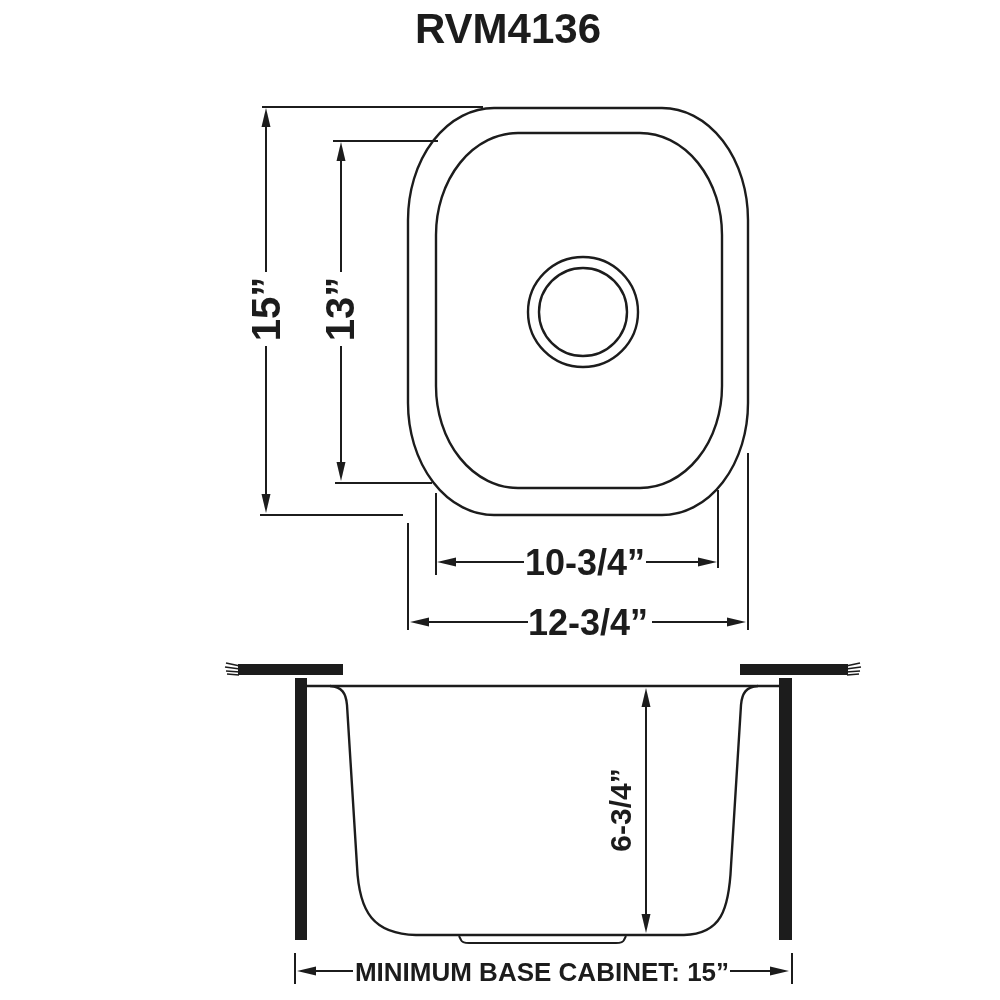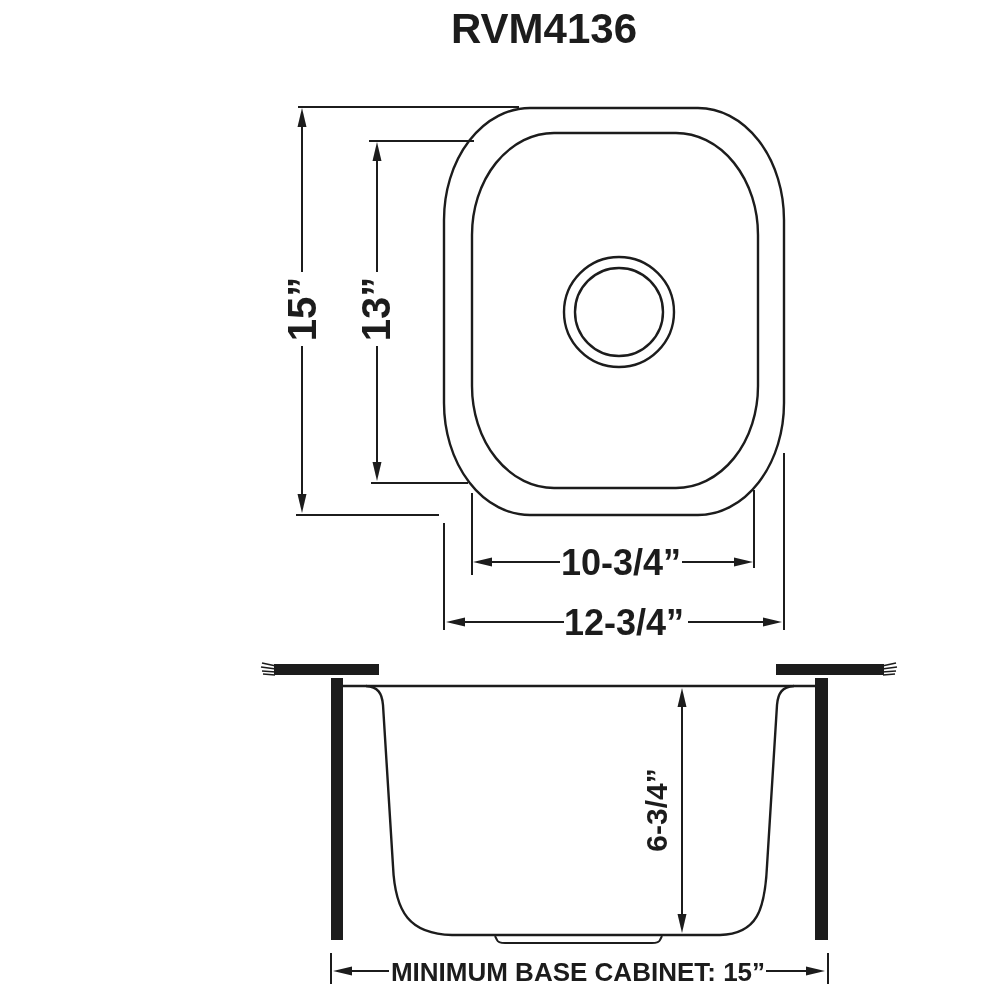--- a/index.html
+++ b/index.html
@@ -6,21 +6,20 @@
     margin: 0;
     padding: 0;
     background: #ffffff;
   }
   .stage {
     position: relative;
     width: 849px;
     height: 1000px;
     background: #ffffff;
     font-family: "Liberation Sans", sans-serif;
-    padding-left: 36px;
   }
   svg { display: block; }
   .ln {
     stroke: #1c1c1c;
     stroke-width: 2;
     fill: none;
     stroke-linecap: butt;
   }
   .outline {
     stroke: #1c1c1c;

